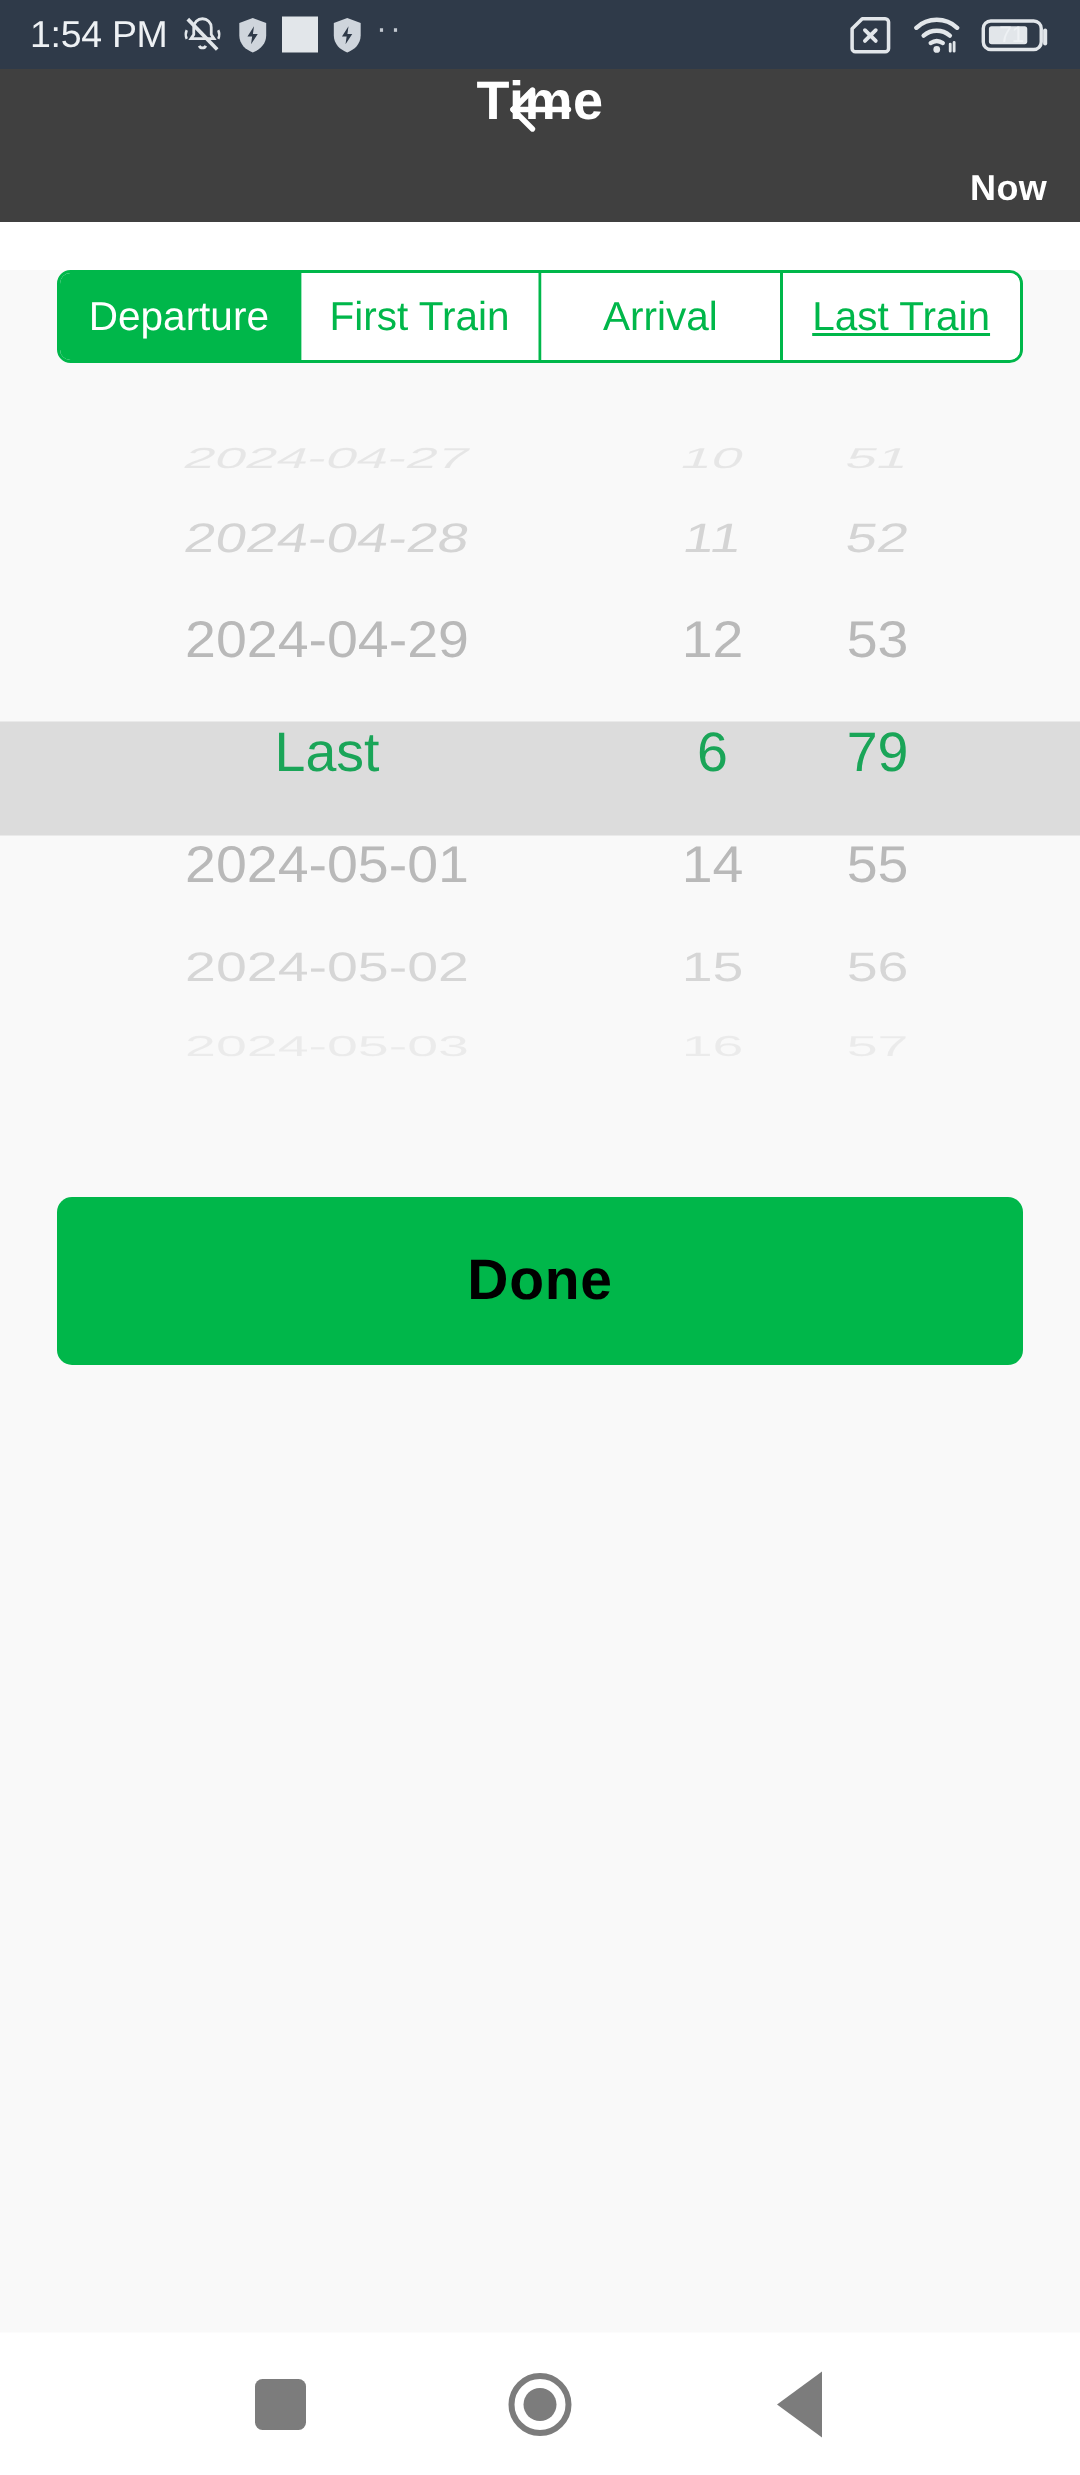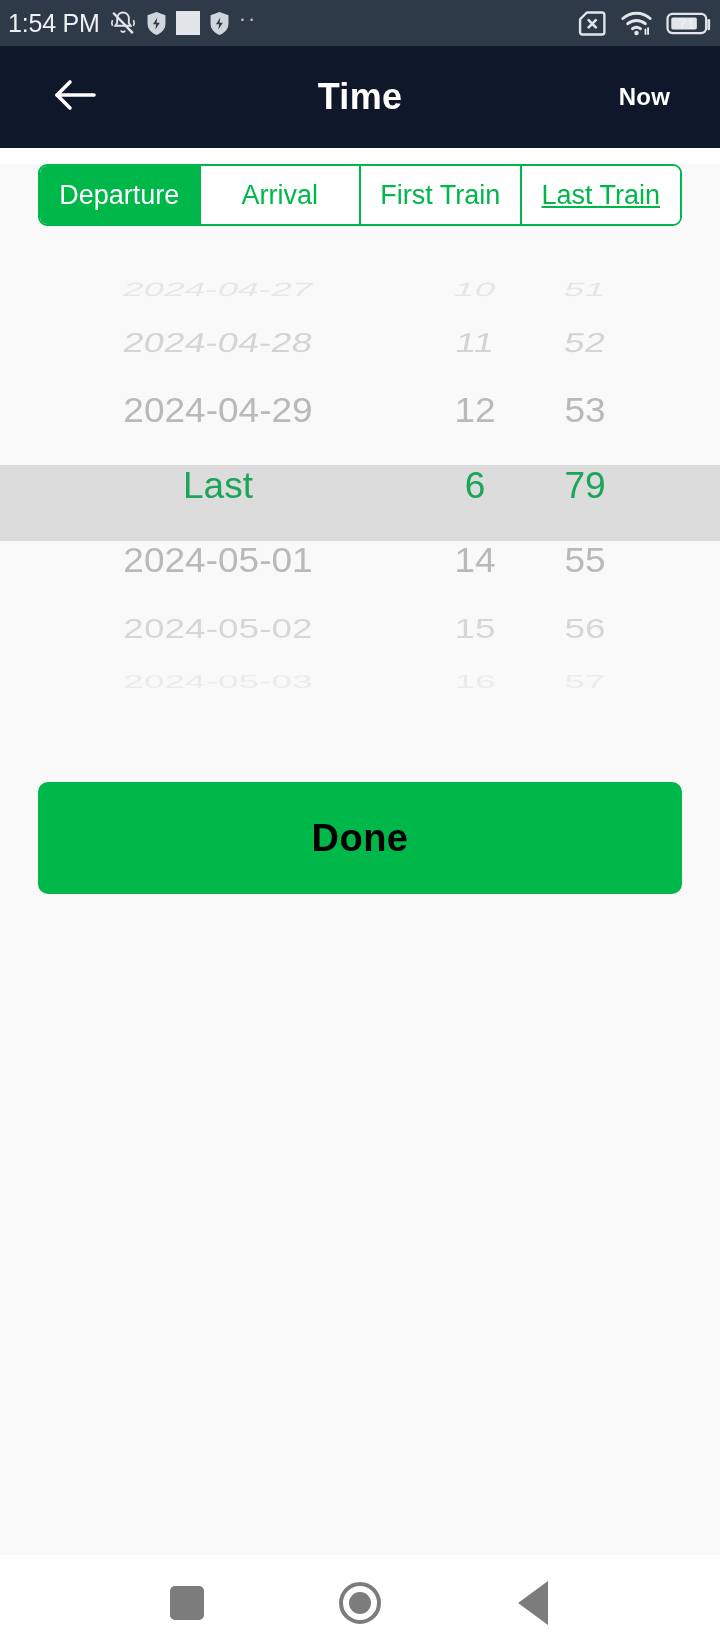--- a/index.html
+++ b/index.html
@@ -7,59 +7,60 @@
   body {
     font-family:"Liberation Sans", sans-serif;
     background:#ffffff;
     overflow:hidden;
     position:relative;
   }
 
   
   .statusbar{
     height:46px; background:#2f3a49; width:100%;
-    display:flex; align-items:center; padding:0 8px;
+    display:flex; align-items:center; padding:0 20px;
     color:#e8ebef;
   }
   .sb-left{ display:flex; align-items:center; gap:9px; flex:1; }
   .sb-right{ display:flex; align-items:center; gap:14px; }
   .sb-clock{ font-size:25px; letter-spacing:-.2px; color:#eef1f4; font-weight:400; }
   .sb-ic{ display:flex; align-items:center; justify-content:flex-end; }
   .sb-square{ width:24px; height:24px; background:#e2e6ea; }
   .sb-dots{ font-size:22px; letter-spacing:2px; color:#c3c9d1; line-height:10px; padding-bottom:8px;}
   .batt-wrap{ position:relative; display:flex; align-items:center; }
   .batt-num{
     position:absolute; left:0; right:5px; top:0; bottom:0;
     display:flex; align-items:center; justify-content:center;
     font-size:15px; color:#eef1f4; font-weight:500;
   }
 
   
   .appbar{
-    height:102px; background:#0f172a; width:100%;
-    display:flex; align-items:center; padding:0 46px;
+    height:102px; background:#404040; width:100%;
+    display:flex; align-items:center; padding:0 18px;
     position:relative;
+    flex-direction:column;
   }
   .back-btn{ width:58px; height:58px; display:flex; align-items:center; justify-content:center; cursor:pointer; }
   .appbar-title{
     position:absolute; left:0; right:0; text-align:center;
     font-size:36px; font-weight:bold; color:#ffffff; pointer-events:none;
     letter-spacing:.3px;
   }
   .now-btn{
     margin-left:auto; font-size:24px; font-weight:bold; color:#ffffff;
     cursor:pointer; padding:8px 4px; z-index:2; letter-spacing:.2px;
   }
 
   
   .content{ background:#f9f9f9; height:calc(1650px - 46px - 102px - 95px); position:relative; }
 
   
   .segment{
-    margin:16px 38px 0 38px; height:62px;
+    margin:32px 38px 0 38px; height:62px;
     border:2px solid #00b74a; border-radius:9px;
     display:flex; overflow:hidden; background:#ffffff;
   }
   .seg-item{
     flex:1; display:flex; align-items:center; justify-content:center;
     font-size:27px; color:#00b74a; cursor:pointer; background:#ffffff;
     border-right:2px solid #00b74a; white-space:nowrap;
   }
   .seg-item:last-child{ border-right:none;text-decoration:underline; }
   .seg-item.active{ background:#00b74a; color:#ffffff; }
@@ -192,22 +193,22 @@
     </span>
   </div>
   <div class="appbar-title">Time</div>
   <div class="now-btn">Now</div>
 </div>
 
 <div class="content">
 
   <div class="segment">
     <div class="seg-item active">Departure</div>
+    <div class="seg-item">First Train</div>
     <div class="seg-item">Arrival</div>
-    <div class="seg-item">First Train</div>
     <div class="seg-item">Last Train</div>
   </div>
 
   <div class="picker">
     <div class="picker-highlight"></div>
     <div class="picker-rows">
 
       <div class="prow r0">
         <span class="pcell date">2024-04-27</span>
         <span class="pcell hour">10</span>

